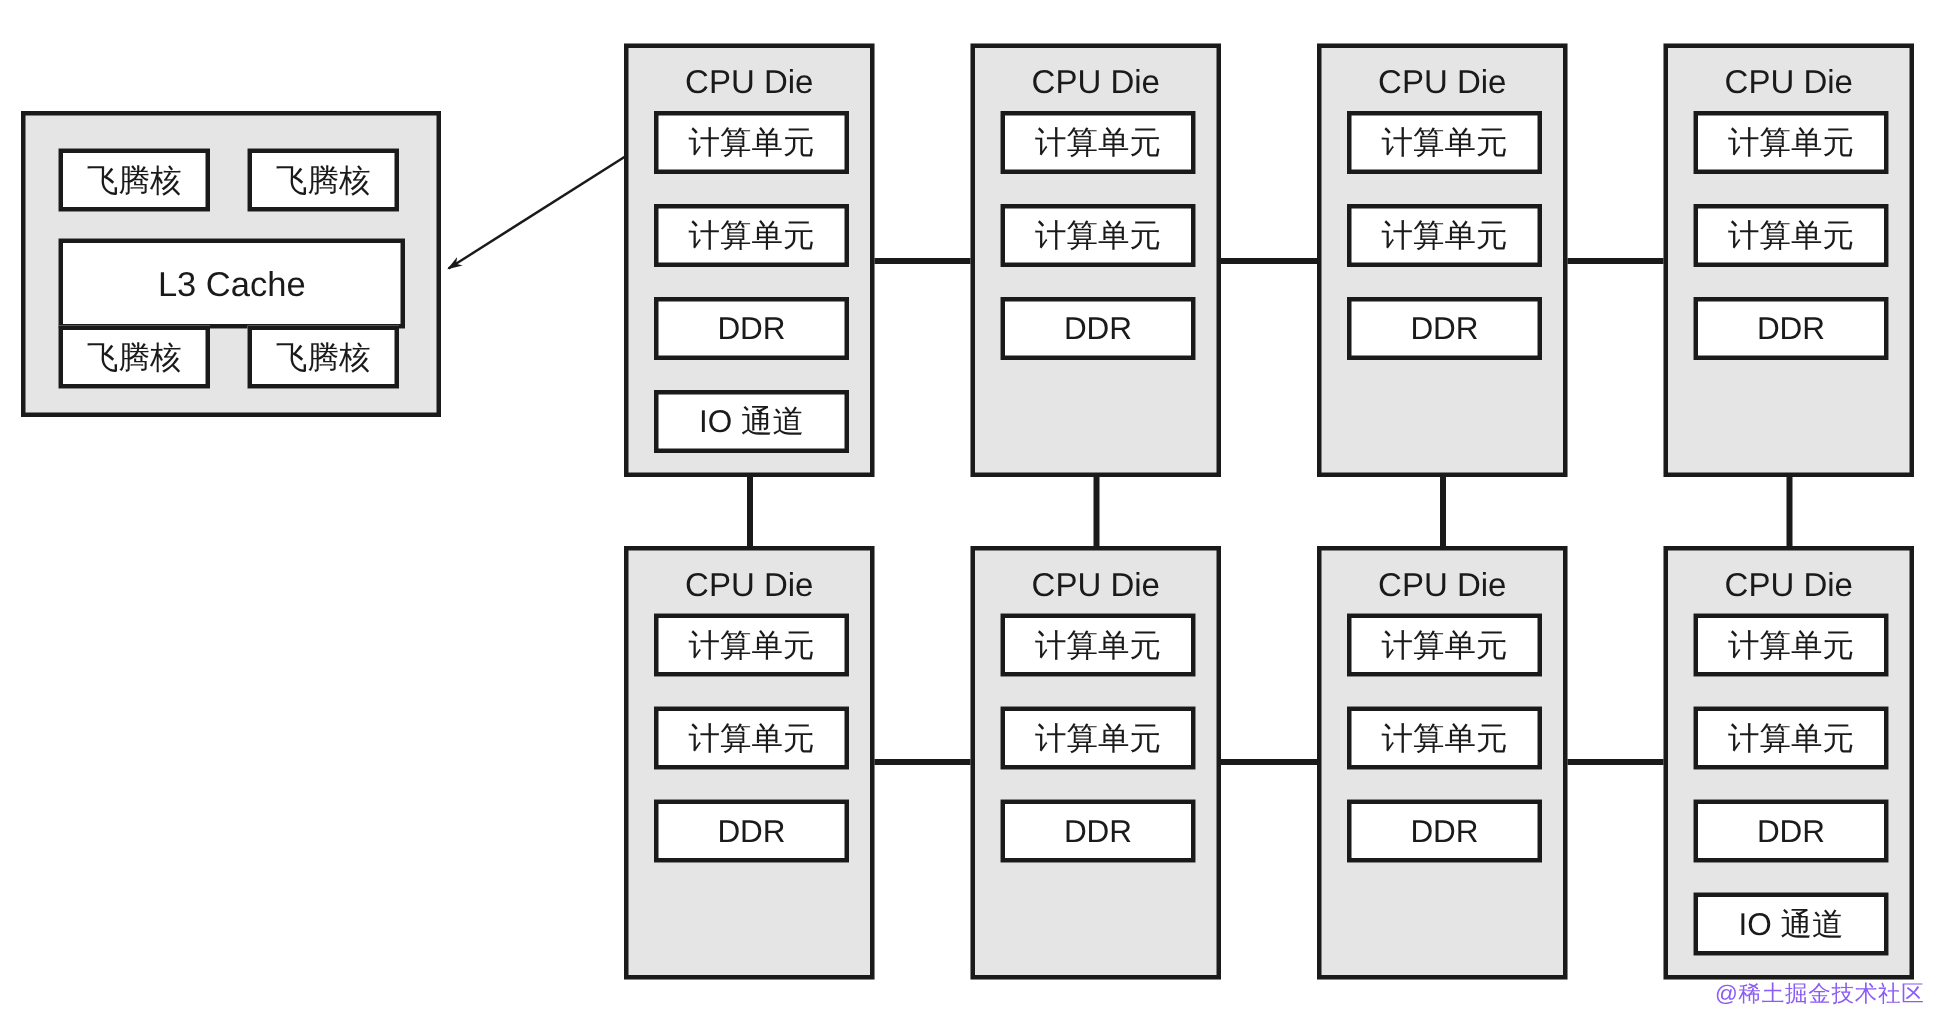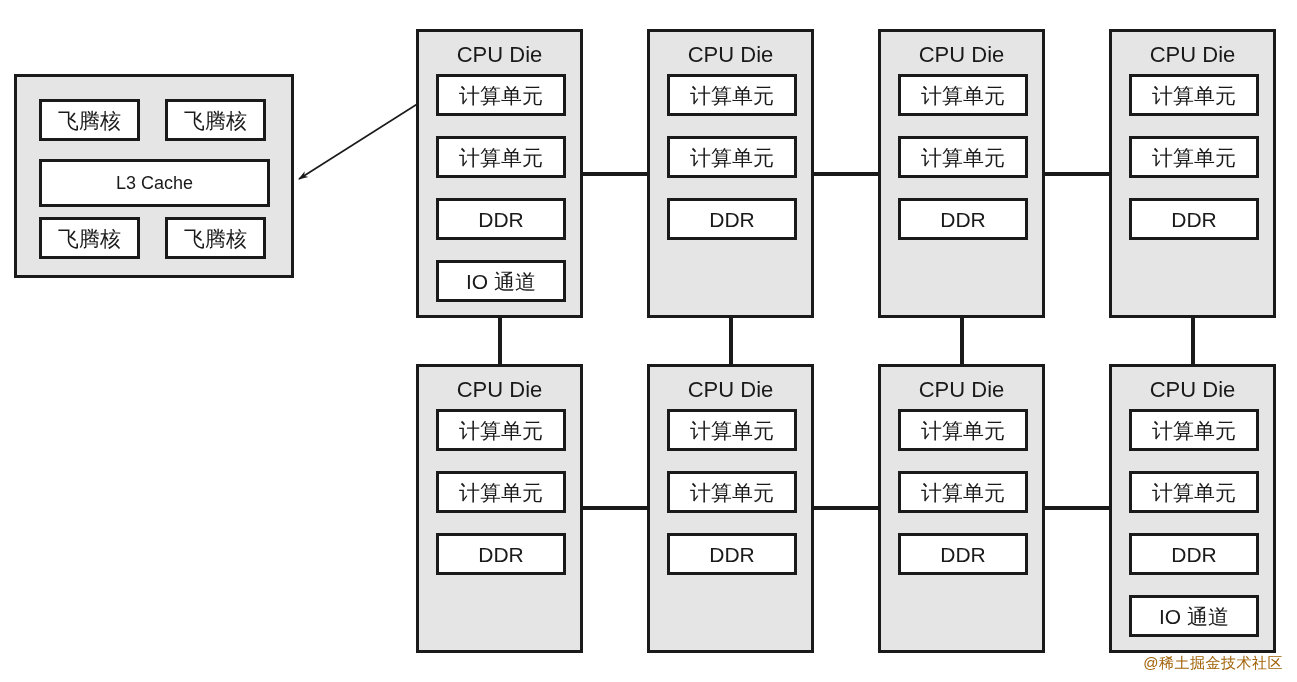--- a/index.html
+++ b/index.html
@@ -56,22 +56,22 @@
     width: 280px;
     height: 204px;
   }
   .detail-core {
     width: 101px;
     height: 42px;
     font-size: 21px;
   }
   .detail-cache {
     width: 231px;
-    height: 48px;
-    font-size: 18px;
+    height: 60px;
+    font-size: 23px;
   }
 
   
   .conn-h {
     position: absolute;
     height: 4px;
     background: #1a1a1a;
   }
   .conn-v {
     position: absolute;
@@ -87,21 +87,21 @@
     width: 1297px;
     height: 682px;
     pointer-events: none;
   }
 
   
   #watermark {
     position: absolute;
     right: 14px;
     bottom: 12px;
-    color: #a16207;
+    color: #8b5cf6;
     font-size: 15px;
     line-height: 1;
     white-space: nowrap;
     letter-spacing: 0.5px;
   }
 </style>
 </head>
 <body>
 
 <div id="canvas">

